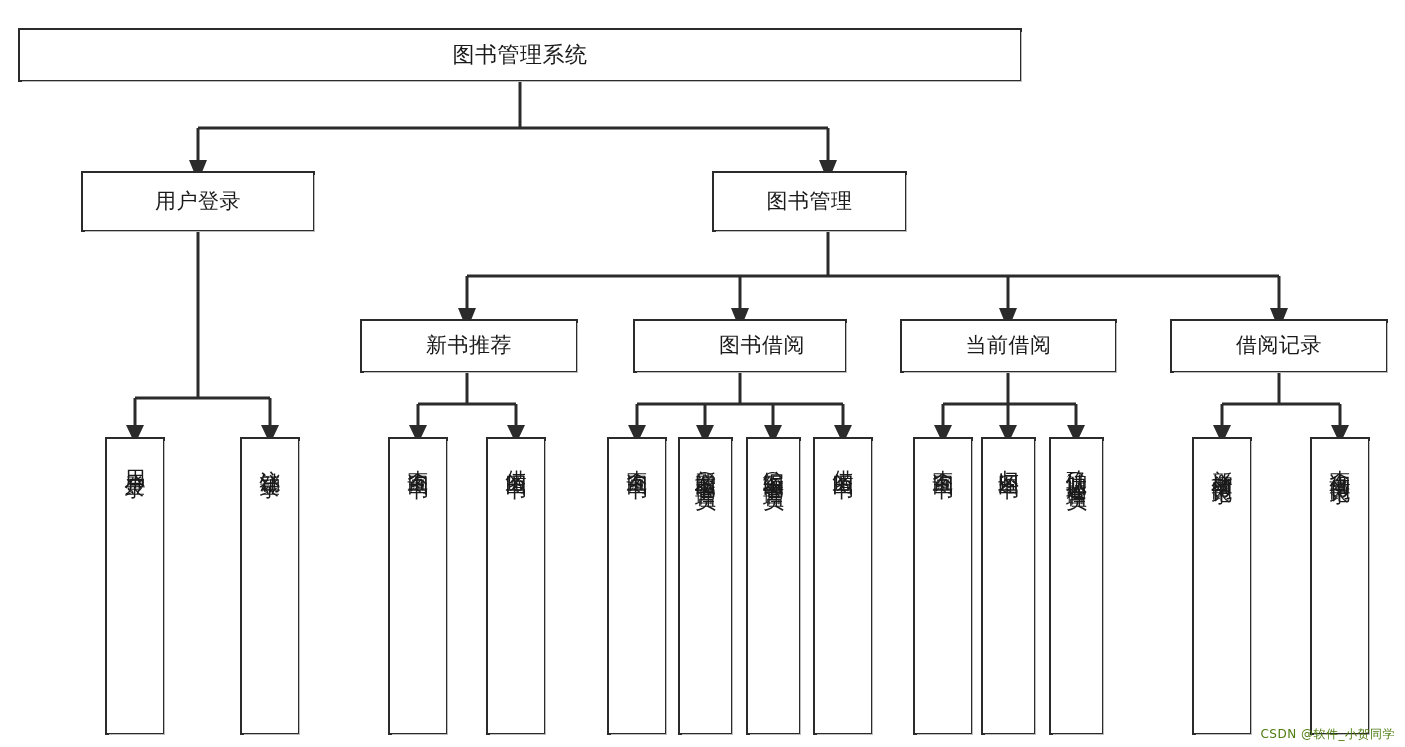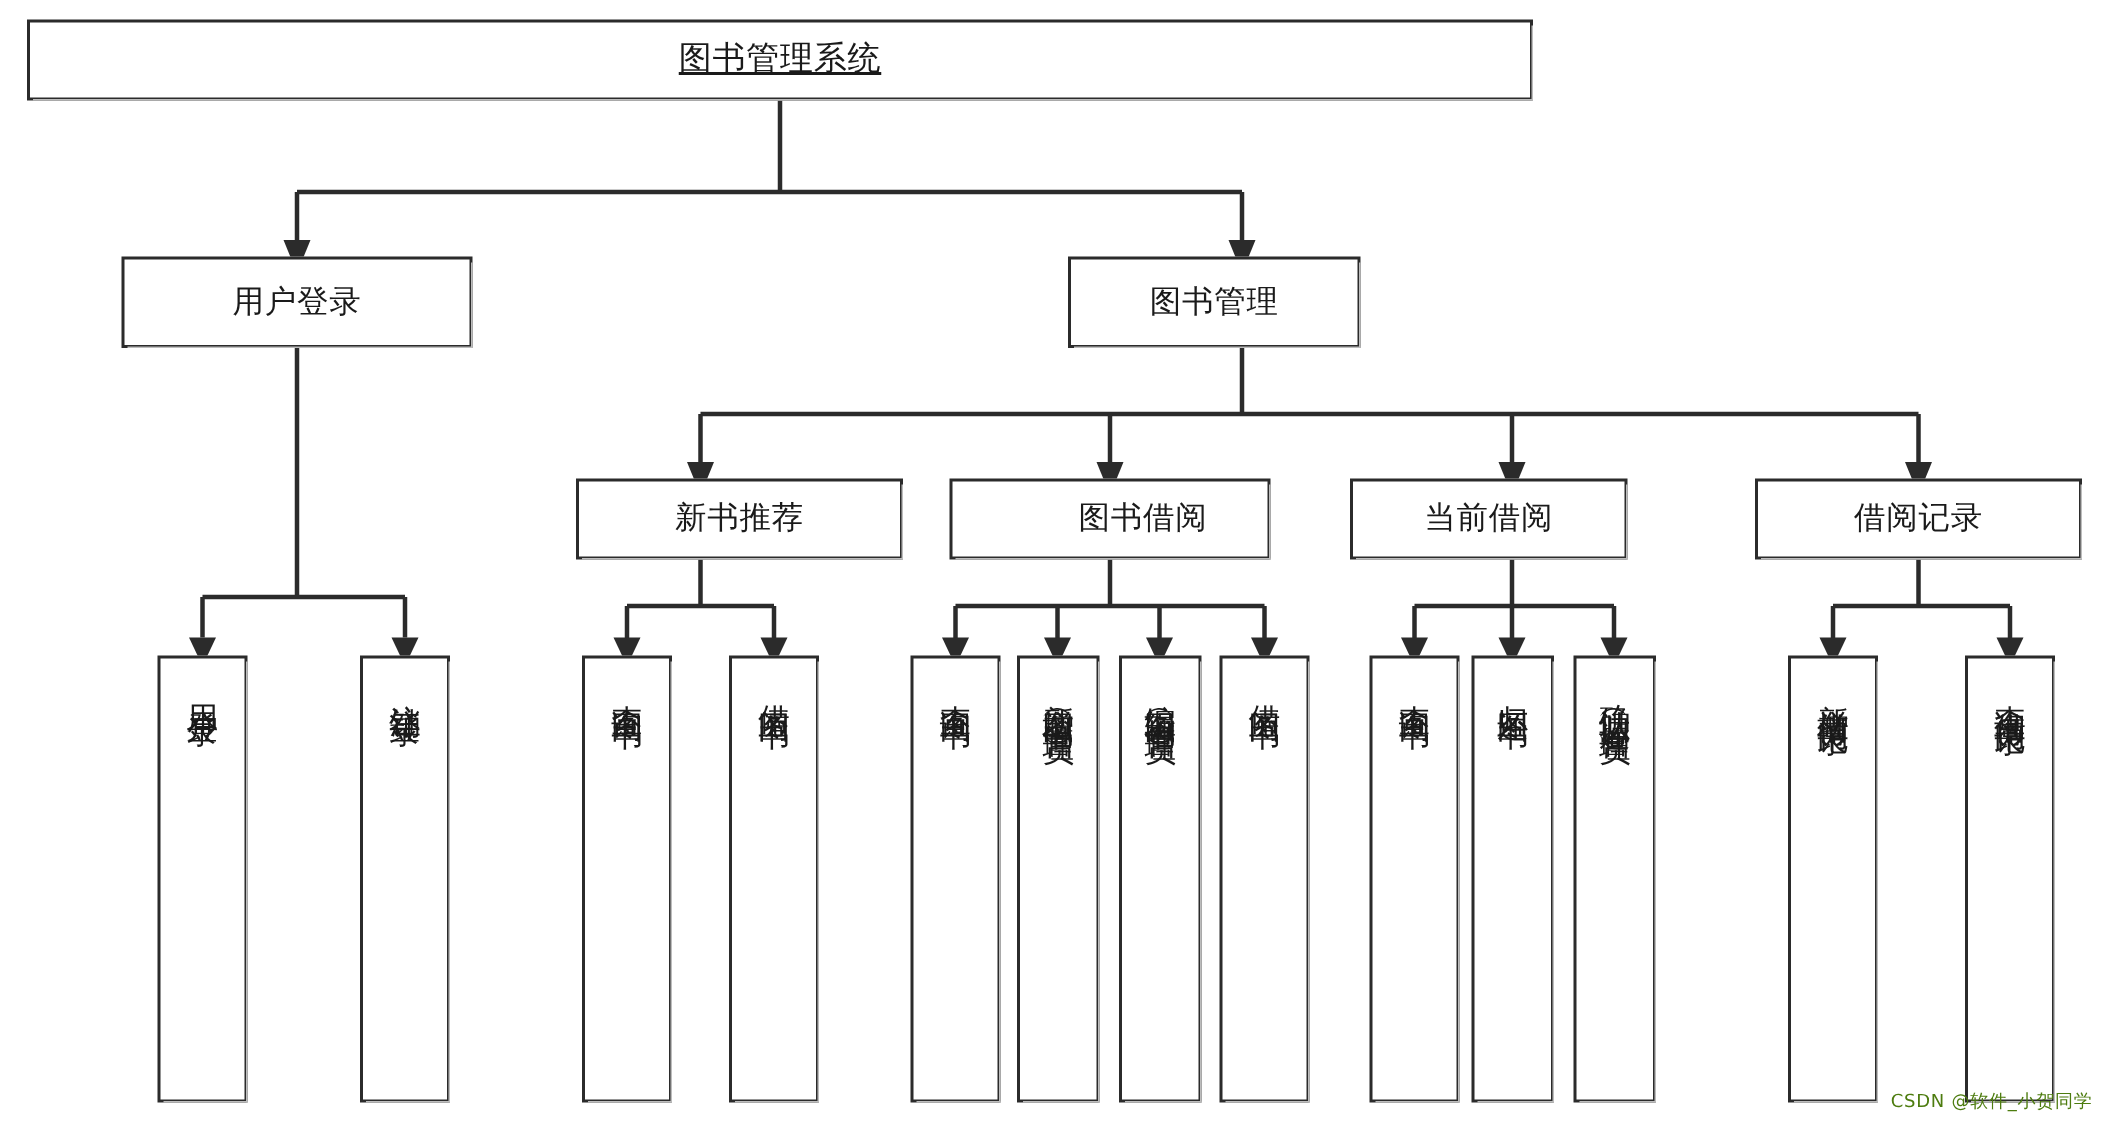--- a/index.html
+++ b/index.html
@@ -156,38 +156,38 @@
 
       <polygon points="934,425 952,425 943,444"></polygon>
       <polygon points="999,425 1017,425 1008,444"></polygon>
       <polygon points="1067,425 1085,425 1076,444"></polygon>
 
       <polygon points="1213,425 1231,425 1222,444"></polygon>
       <polygon points="1331,425 1349,425 1340,444"></polygon>
     </g>
   </svg>
 
-  <div class="node h root" style="left:18px;top:13px;width:1004px;height:54px;text-decoration:underline;">
+  <div class="node h root" style="left:18px;top:28px;width:1004px;height:54px;">
     <span class="lbl">图书管理系统</span>
   </div>
 
   <div class="node h" style="left:81px;top:171px;width:234px;height:61px;">
     <span class="lbl">用户登录</span>
   </div>
   <div class="node h" style="left:712px;top:171px;width:195px;height:61px;">
     <span class="lbl">图书管理</span>
   </div>
 
-  <div class="node h" style="left:360px;top:319px;width:218px;height:54px;margin-left:24px;">
+  <div class="node h" style="left:360px;top:319px;width:218px;height:54px;">
     <span class="lbl">新书推荐</span>
   </div>
   <div class="node h" style="left:633px;top:319px;width:214px;height:54px;padding-left:44px;">
     <span class="lbl">图书借阅</span>
   </div>
-  <div class="node h" style="left:900px;top:319px;width:185px;height:54px;">
+  <div class="node h" style="left:900px;top:319px;width:217px;height:54px;">
     <span class="lbl">当前借阅</span>
   </div>
   <div class="node h" style="left:1170px;top:319px;width:218px;height:54px;">
     <span class="lbl">借阅记录</span>
   </div>
 
   <div class="node v" style="left:105px;top:437px;width:60px;height:298px;">
     <span class="lbl">用户登录</span>
   </div>
   <div class="node v" style="left:240px;top:437px;width:60px;height:298px;">

